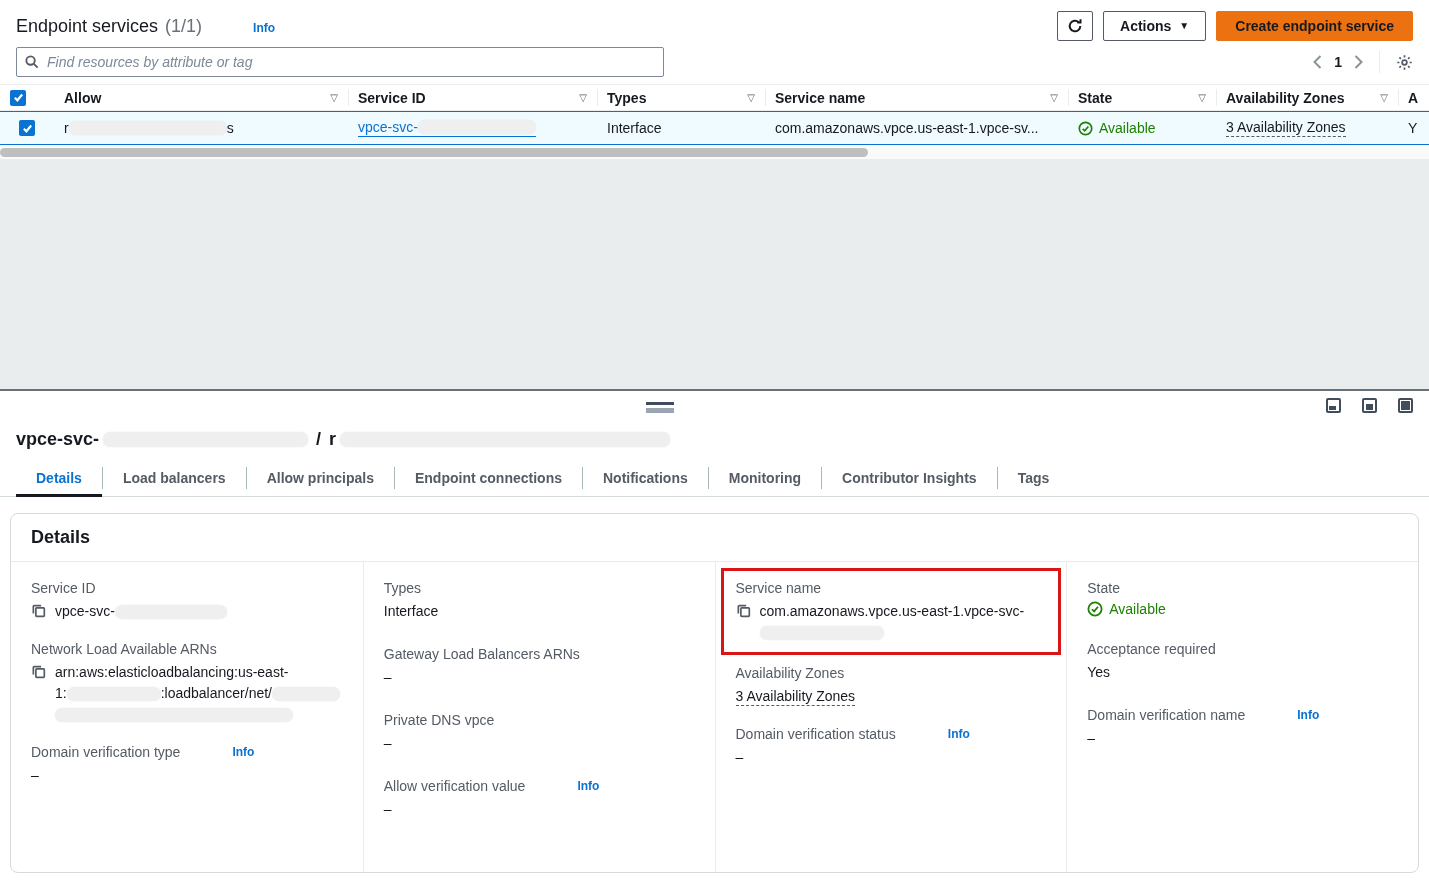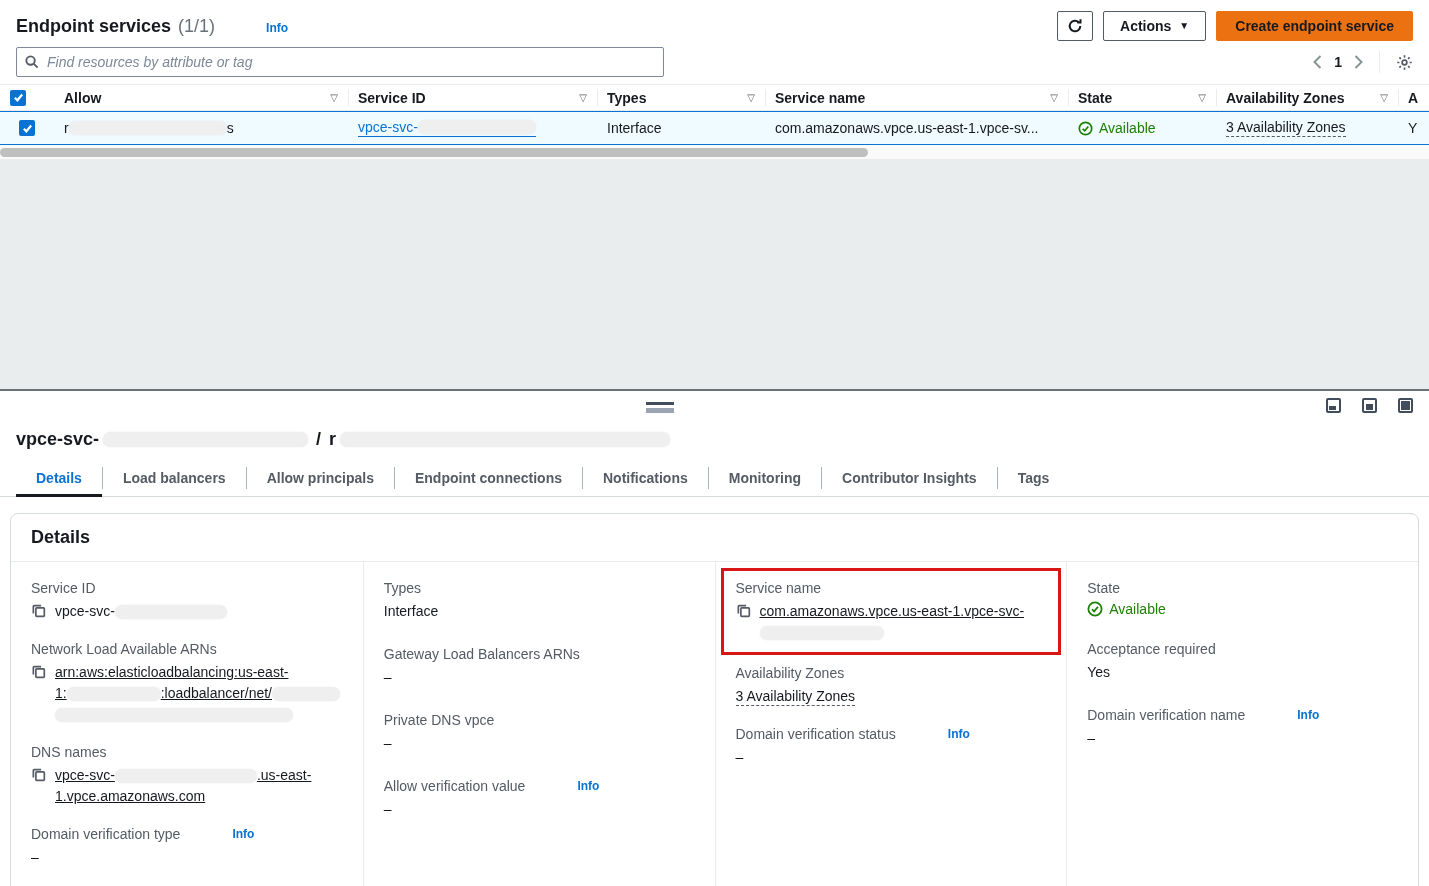--- a/index.html
+++ b/index.html
@@ -5,21 +5,21 @@
   * { margin:0; padding:0; box-sizing:border-box; }
   html,body { width:1429px; height:886px; background:#fff; overflow:hidden;
     font-family:"Liberation Sans", sans-serif; color:#16191f; }
   .page { position:relative; width:1429px; height:886px; }
 
   
   .top-section { background:#fff; }
   .page-header { display:flex; justify-content:space-between; align-items:center;
     padding:10px 16px 0 16px; height:42px; }
   .title-group { display:flex; align-items:baseline; gap:7px; }
-  .page-title { font-size:18px; font-weight:bold; }
+  .page-title { font-size:18px; font-weight:normal; }
   .page-count { font-size:18px; color:#687078; font-weight:normal; }
   .info-link { font-size:12px; font-weight:bold; color:#0972d3; cursor:pointer;padding-left:44px; }
   .header-actions { display:flex; gap:10px; align-items:center; }
   .btn { height:30px; border:1px solid #545b64; background:#fff; border-radius:2px;
     font-size:14px; font-weight:bold; color:#16191f; display:flex; align-items:center;
     justify-content:center; gap:8px; cursor:pointer; font-family:inherit; }
   .btn-icon { width:36px; }
   .btn-actions { padding:0 16px; }
   .btn-primary { background:#ec7211; border-color:#ec7211; color:#16191f; padding:0 18px; }
   .caret-down { font-size:10px; line-height:1; }
@@ -104,21 +104,21 @@
     border-bottom:1px solid #e9ebed; }
   .card-body { display:flex; min-height:310px; }
   .dcol { width:25%; padding:18px 20px; }
   .dcol + .dcol { border-left:1px solid #e9ebed; }
   .field { margin-bottom:19px; }
   .field-label { font-size:14px; color:#545b64; margin-bottom:5px;
     display:flex; align-items:center; gap:8px; }
   .field-value { font-size:14px; color:#16191f; line-height:21px; }
   .value-with-copy { display:flex; gap:9px; align-items:flex-start; }
   .copy-icon { color:#545b64; flex:0 0 auto; margin-top:2px; cursor:pointer; }
-  .wrap-val { word-break:break-all;text-decoration:underline; }
+  .wrap-val { word-break:break-all; }
   .green-state { display:flex; align-items:center; gap:6px; color:#1d8102; font-size:14px; }
   .highlight-red { border:3px solid #d91515; padding:9px 12px; margin:-12px -15px 10px -15px; }
   .dash { color:#16191f; }
   svg { display:block; }
 </style>
 </head>
 <body>
 
 <div class="page">
 
@@ -336,35 +336,20 @@
                 </svg>
               </span>
               <span class="wrap-val">
                 <span>arn:aws:elasticloadbalancing:us-east-</span><br>
                 <span>1:</span><span class="redacted" style="width:94px"></span><span>:loadbalancer/net/</span><span class="redacted" style="width:68px"></span><br>
                 <span class="redacted" style="width:238px"></span>
               </span>
             </div>
           </div>
           <div class="field">
-            <div class="field-label">DNS names</div>
-            <div class="field-value value-with-copy">
-              <span class="copy-icon">
-                <svg width="15" height="15" viewBox="0 0 16 16" fill="none" stroke="currentColor" stroke-width="1.8">
-                  <rect x="5.2" y="5.2" width="9" height="9" rx="0.8"></rect>
-                    <path d="M10.8 2.8H3.5a1 1 0 0 0-1 1v7.3"></path>
-                </svg>
-              </span>
-              <span class="wrap-val">
-                <span>vpce-svc-</span><span class="redacted" style="width:142px"></span><span>.us-east-</span><br>
-                <span>1.vpce.amazonaws.com</span>
-              </span>
-            </div>
-          </div>
-          <div class="field">
             <div class="field-label">
               <span>Domain verification type</span>
               <span class="info-link">Info</span>
             </div>
             <div class="field-value dash">–</div>
           </div>
         </div>
 
         <div class="dcol">
           <div class="field">

